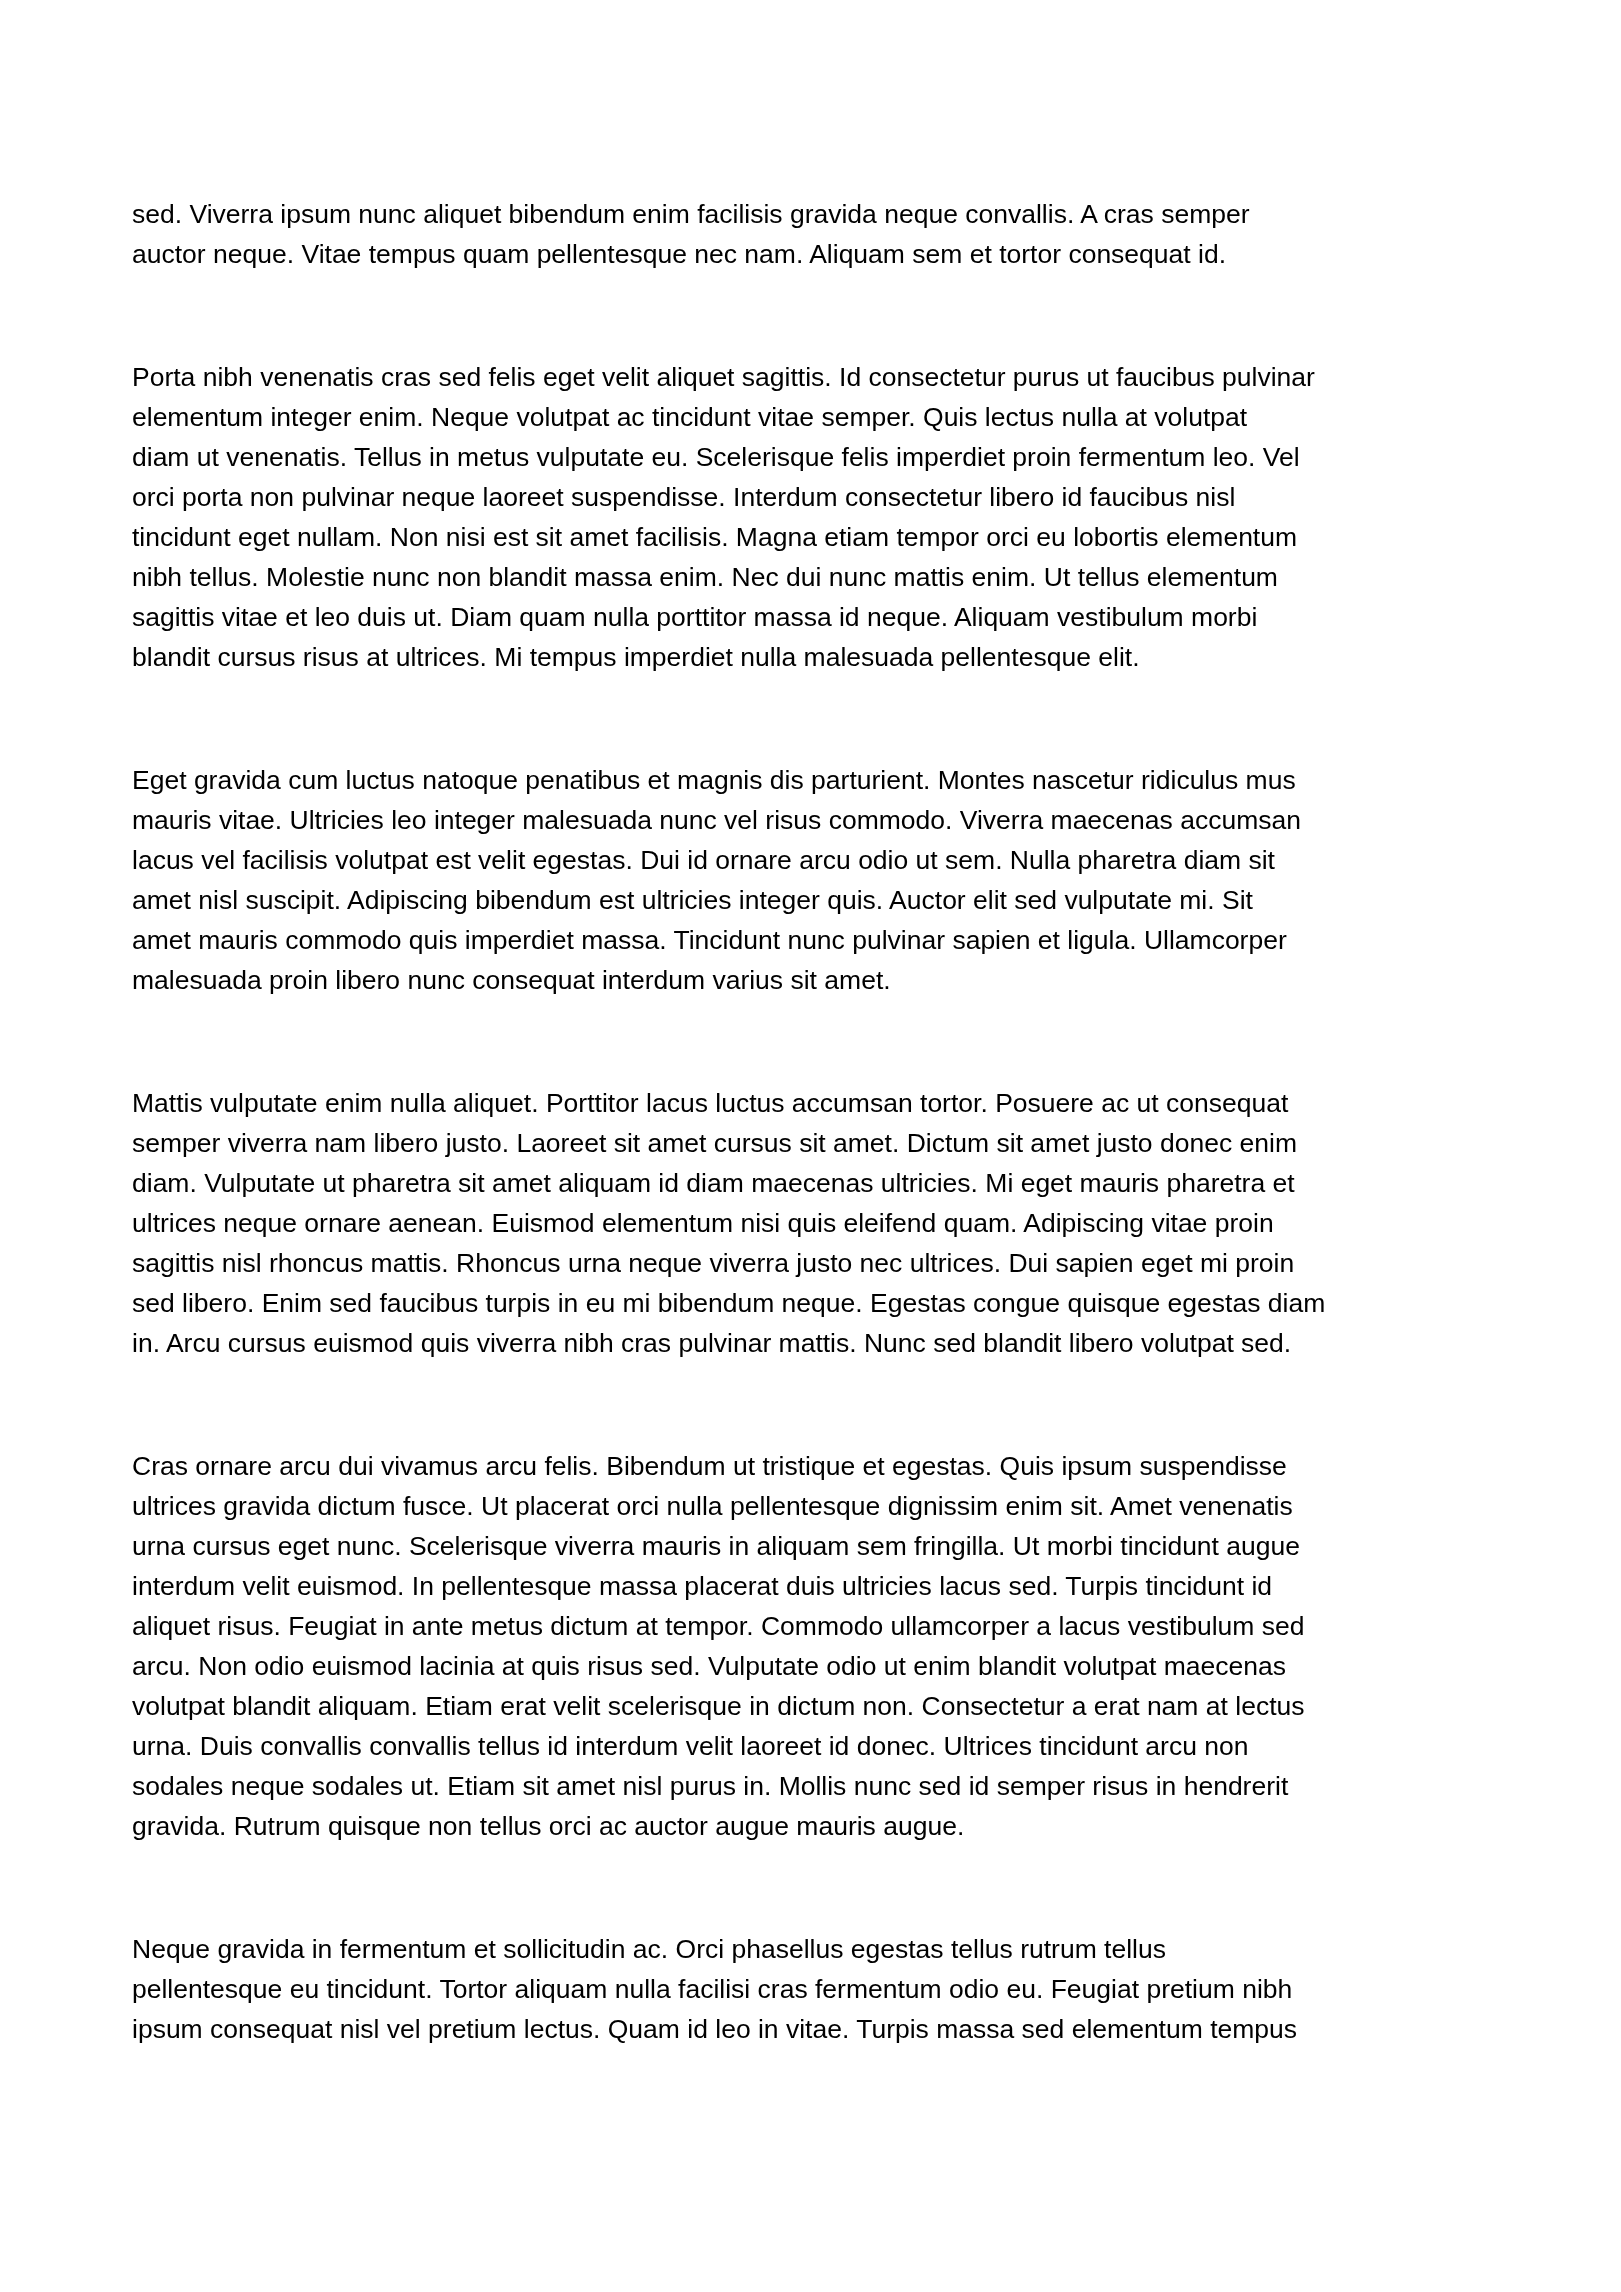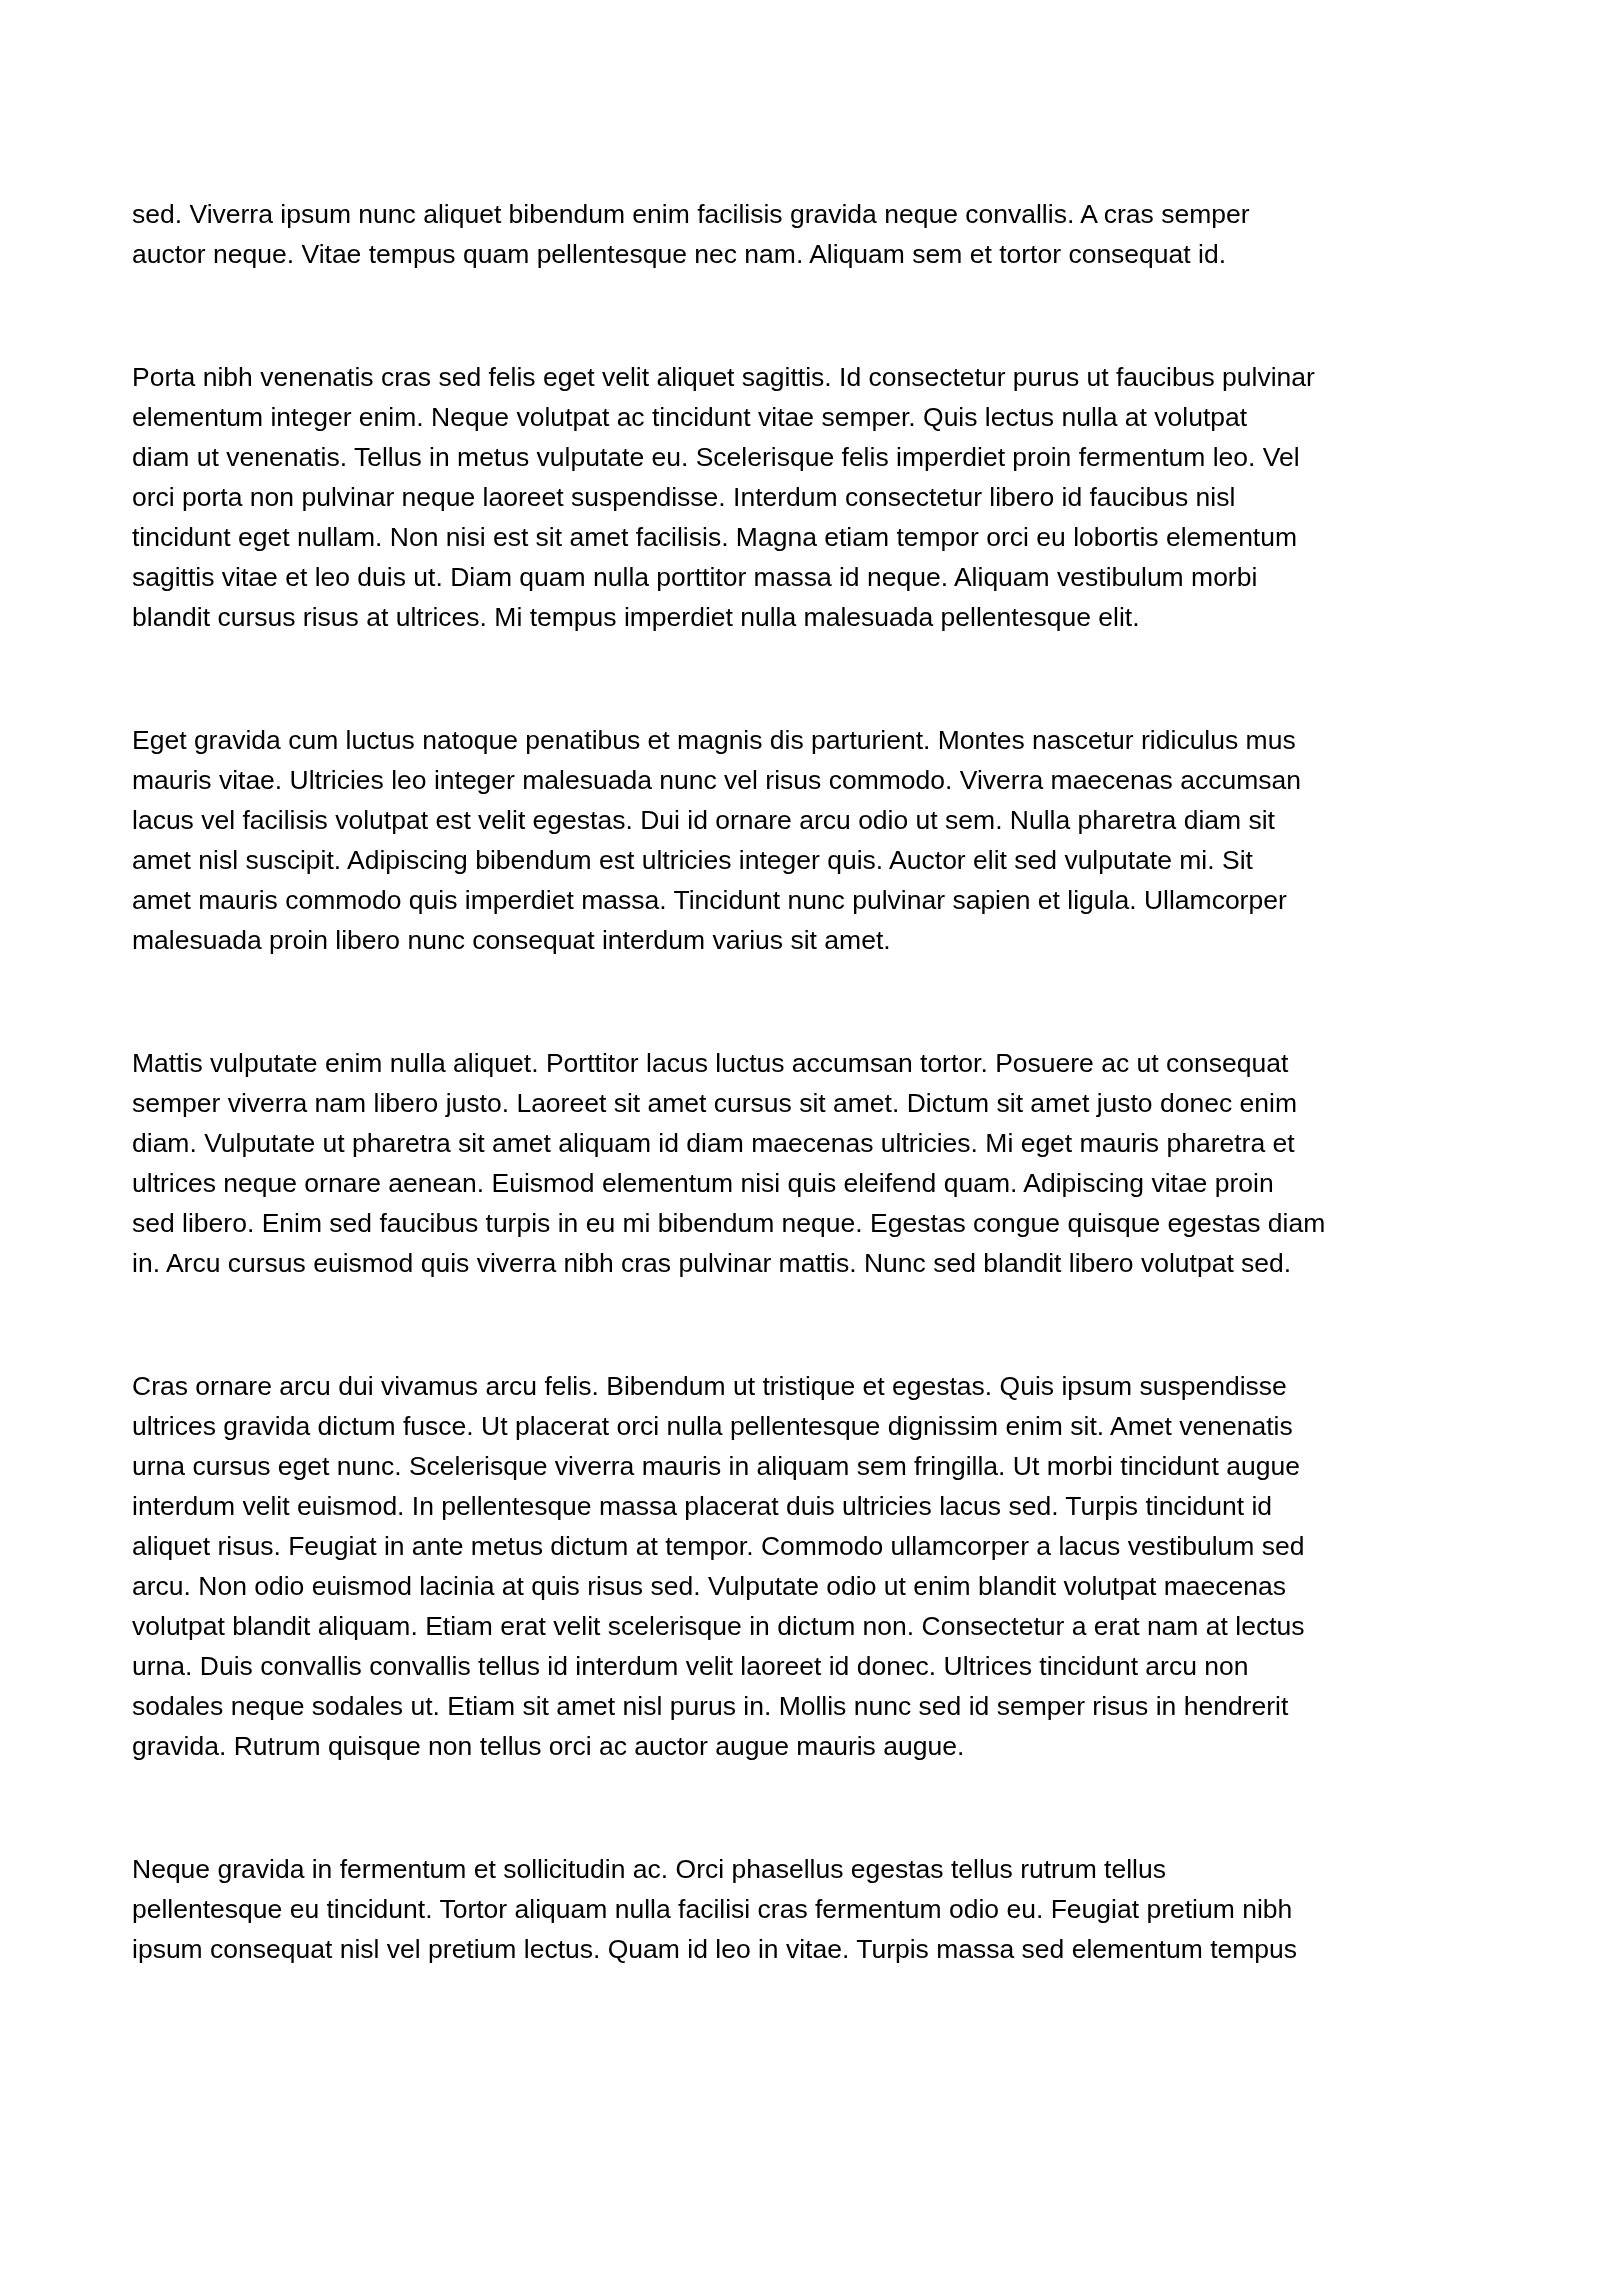--- a/index.html
+++ b/index.html
@@ -45,36 +45,38 @@
       <p class="paragraph">
         <span class="text-line">sed. Viverra ipsum nunc aliquet bibendum enim facilisis gravida neque convallis. A cras semper</span>
         <span class="text-line">auctor neque. Vitae tempus quam pellentesque nec nam. Aliquam sem et tortor consequat id.</span>
       </p>
       <p class="paragraph">
         <span class="text-line">Porta nibh venenatis cras sed felis eget velit aliquet sagittis. Id consectetur purus ut faucibus pulvinar</span>
         <span class="text-line">elementum integer enim. Neque volutpat ac tincidunt vitae semper. Quis lectus nulla at volutpat</span>
         <span class="text-line">diam ut venenatis. Tellus in metus vulputate eu. Scelerisque felis imperdiet proin fermentum leo. Vel</span>
         <span class="text-line">orci porta non pulvinar neque laoreet suspendisse. Interdum consectetur libero id faucibus nisl</span>
         <span class="text-line">tincidunt eget nullam. Non nisi est sit amet facilisis. Magna etiam tempor orci eu lobortis elementum</span>
+        <span class="text-line">nibh tellus. Molestie nunc non blandit massa enim. Nec dui nunc mattis enim. Ut tellus elementum</span>
         <span class="text-line">sagittis vitae et leo duis ut. Diam quam nulla porttitor massa id neque. Aliquam vestibulum morbi</span>
         <span class="text-line">blandit cursus risus at ultrices. Mi tempus imperdiet nulla malesuada pellentesque elit.</span>
       </p>
       <p class="paragraph">
         <span class="text-line">Eget gravida cum luctus natoque penatibus et magnis dis parturient. Montes nascetur ridiculus mus</span>
         <span class="text-line">mauris vitae. Ultricies leo integer malesuada nunc vel risus commodo. Viverra maecenas accumsan</span>
         <span class="text-line">lacus vel facilisis volutpat est velit egestas. Dui id ornare arcu odio ut sem. Nulla pharetra diam sit</span>
         <span class="text-line">amet nisl suscipit. Adipiscing bibendum est ultricies integer quis. Auctor elit sed vulputate mi. Sit</span>
         <span class="text-line">amet mauris commodo quis imperdiet massa. Tincidunt nunc pulvinar sapien et ligula. Ullamcorper</span>
         <span class="text-line">malesuada proin libero nunc consequat interdum varius sit amet.</span>
       </p>
       <p class="paragraph">
         <span class="text-line">Mattis vulputate enim nulla aliquet. Porttitor lacus luctus accumsan tortor. Posuere ac ut consequat</span>
         <span class="text-line">semper viverra nam libero justo. Laoreet sit amet cursus sit amet. Dictum sit amet justo donec enim</span>
         <span class="text-line">diam. Vulputate ut pharetra sit amet aliquam id diam maecenas ultricies. Mi eget mauris pharetra et</span>
         <span class="text-line">ultrices neque ornare aenean. Euismod elementum nisi quis eleifend quam. Adipiscing vitae proin</span>
+        <span class="text-line">sagittis nisl rhoncus mattis. Rhoncus urna neque viverra justo nec ultrices. Dui sapien eget mi proin</span>
         <span class="text-line">sed libero. Enim sed faucibus turpis in eu mi bibendum neque. Egestas congue quisque egestas diam</span>
         <span class="text-line">in. Arcu cursus euismod quis viverra nibh cras pulvinar mattis. Nunc sed blandit libero volutpat sed.</span>
       </p>
       <p class="paragraph">
         <span class="text-line">Cras ornare arcu dui vivamus arcu felis. Bibendum ut tristique et egestas. Quis ipsum suspendisse</span>
         <span class="text-line">ultrices gravida dictum fusce. Ut placerat orci nulla pellentesque dignissim enim sit. Amet venenatis</span>
         <span class="text-line">urna cursus eget nunc. Scelerisque viverra mauris in aliquam sem fringilla. Ut morbi tincidunt augue</span>
         <span class="text-line">interdum velit euismod. In pellentesque massa placerat duis ultricies lacus sed. Turpis tincidunt id</span>
         <span class="text-line">aliquet risus. Feugiat in ante metus dictum at tempor. Commodo ullamcorper a lacus vestibulum sed</span>
         <span class="text-line">arcu. Non odio euismod lacinia at quis risus sed. Vulputate odio ut enim blandit volutpat maecenas</span>

